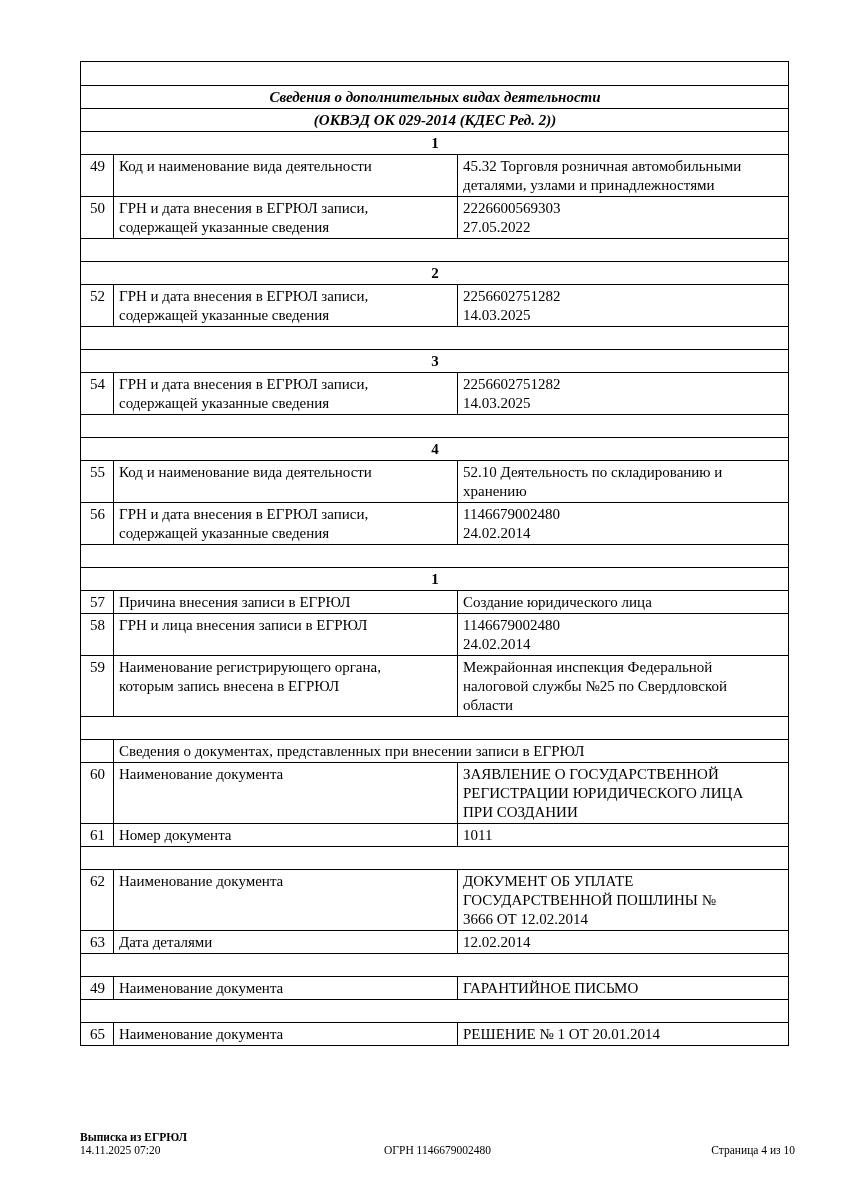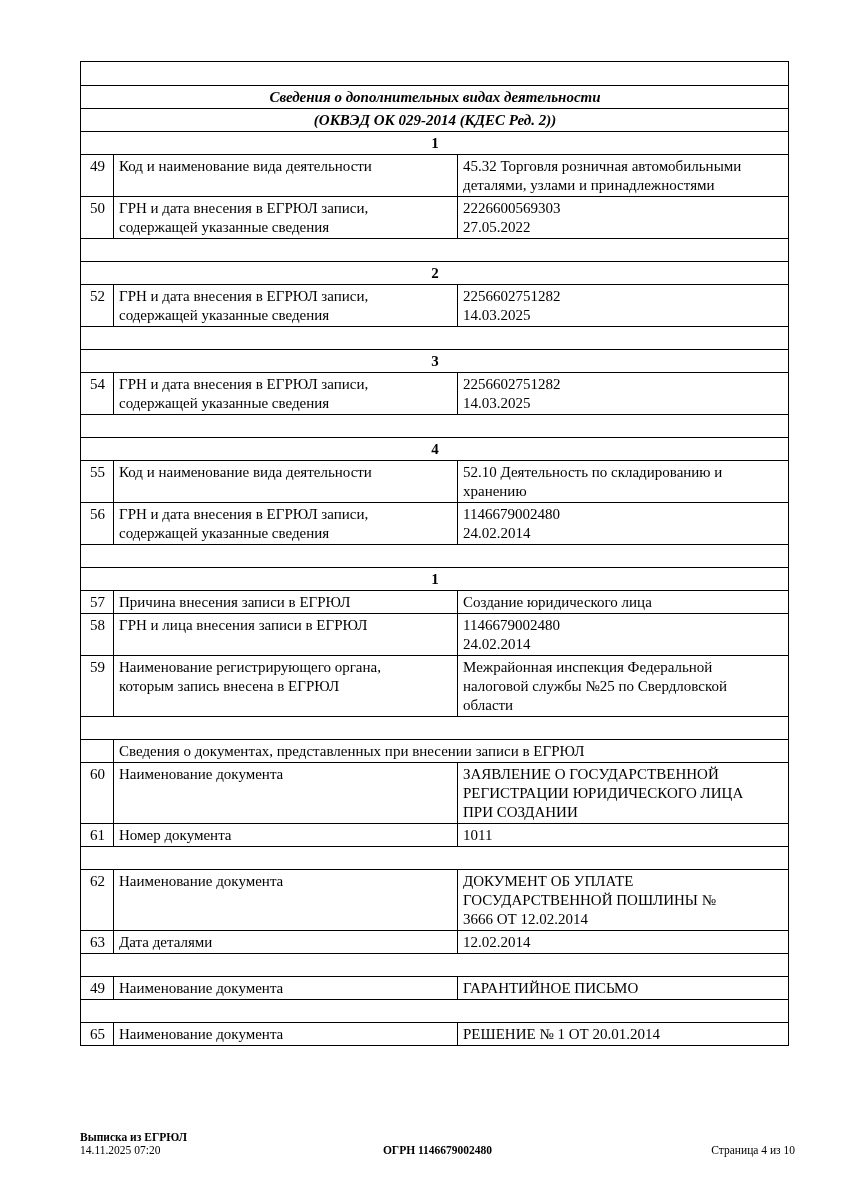--- a/index.html
+++ b/index.html
@@ -30,21 +30,21 @@
   td.subtitle { font-style:italic; text-align:center;font-weight:bold; }
   td.blocknum { font-weight:bold; text-align:center; }
   td.secheader { font-weight:bold; text-align:center; }
   td.subheader { text-align:left; }
   .footer {
     position:absolute; left:80px; top:1130px; width:715px; height:27px;
     font-size:11.5px; line-height:12.5px;
   }
   .f-left { position:absolute; left:0; bottom:1px;margin-top:44px; }
   .f-left .l1 { font-weight:bold; }
-  .f-center { position:absolute; left:0; right:0; bottom:1px; text-align:center;font-weight:bold; }
+  .f-center { position:absolute; left:0; right:0; bottom:1px; text-align:center; }
   .f-right { position:absolute; right:0; bottom:1px; }
 </style>
 </head>
 <body>
 
 <div class="page">
 
   <table class="doc">
     <colgroup>
         <col class="c1">

